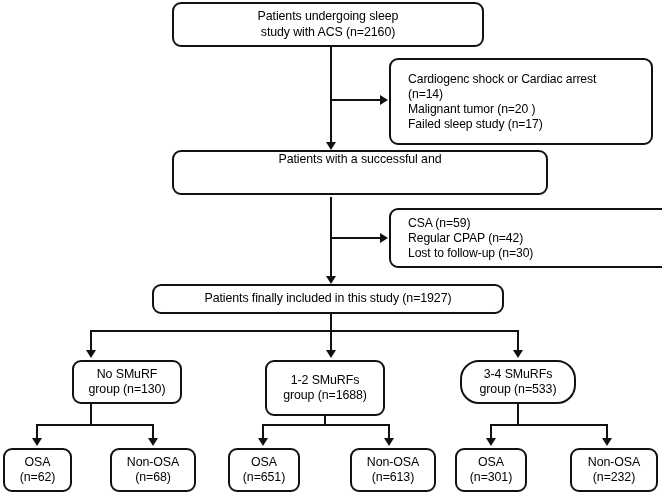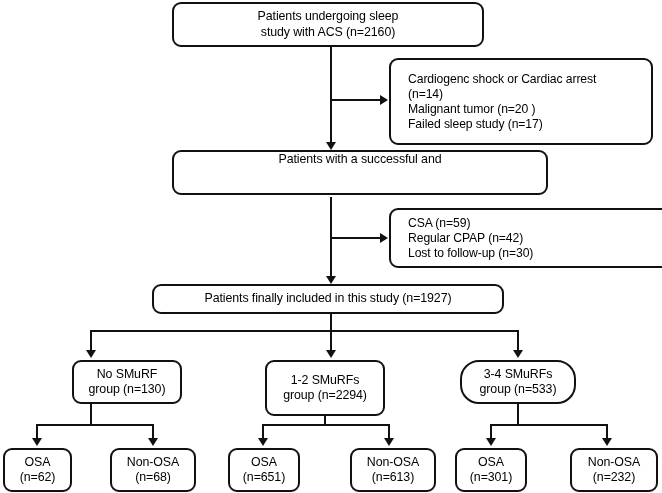--- a/index.html
+++ b/index.html
@@ -151,21 +151,21 @@
     <span class="ln">OSA</span>
     <span class="ln">(n=62)</span>
   </div>
   <div class="node" style="left:110px; top:448px; width:86px; height:44px;">
     <span class="ln">Non-OSA</span>
     <span class="ln">(n=68)</span>
   </div>
 
   <div class="node" style="left:265px; top:360px; width:120px; height:56px;">
     <span class="ln">1-2 SMuRFs</span>
-    <span class="ln">group (n=2294)</span>
+    <span class="ln">group (n=1688)</span>
   </div>
   <div class="vline" style="left:324px; top:404px; height:22px;"></div>
   <div class="hline" style="left:262px; top:424px; width:128px;"></div>
   <div class="vline" style="left:262px; top:424px; height:18px;"></div>
   <div class="arrow-down" style="left:258px; top:438px;"></div>
   <div class="vline" style="left:388px; top:424px; height:18px;"></div>
   <div class="arrow-down" style="left:384px; top:438px;"></div>
 
   <div class="node" style="left:228px; top:448px; width:72px; height:44px;">
     <span class="ln">OSA</span>

